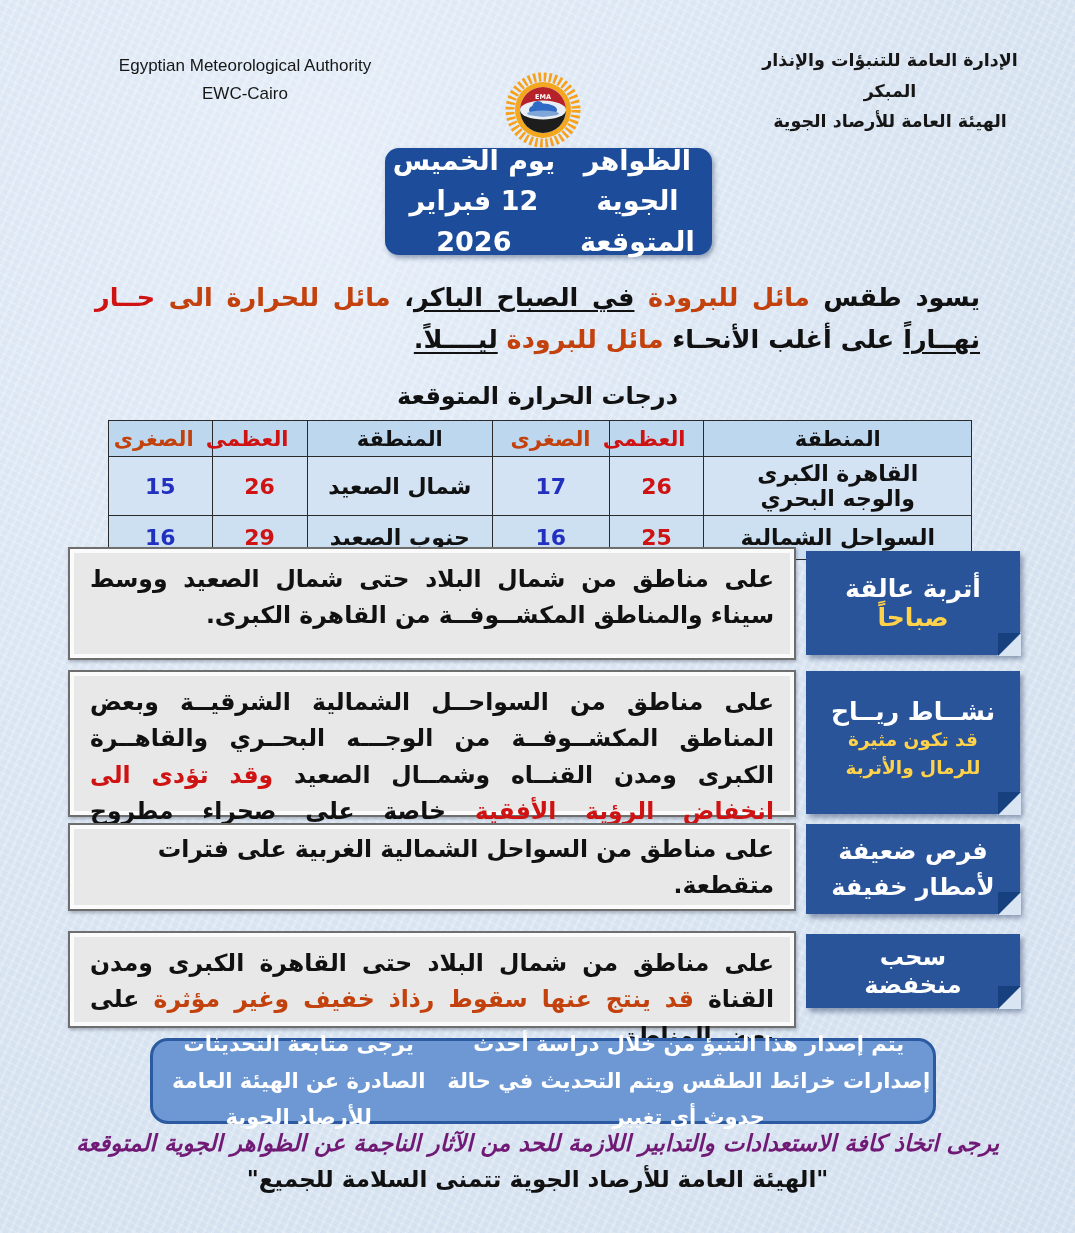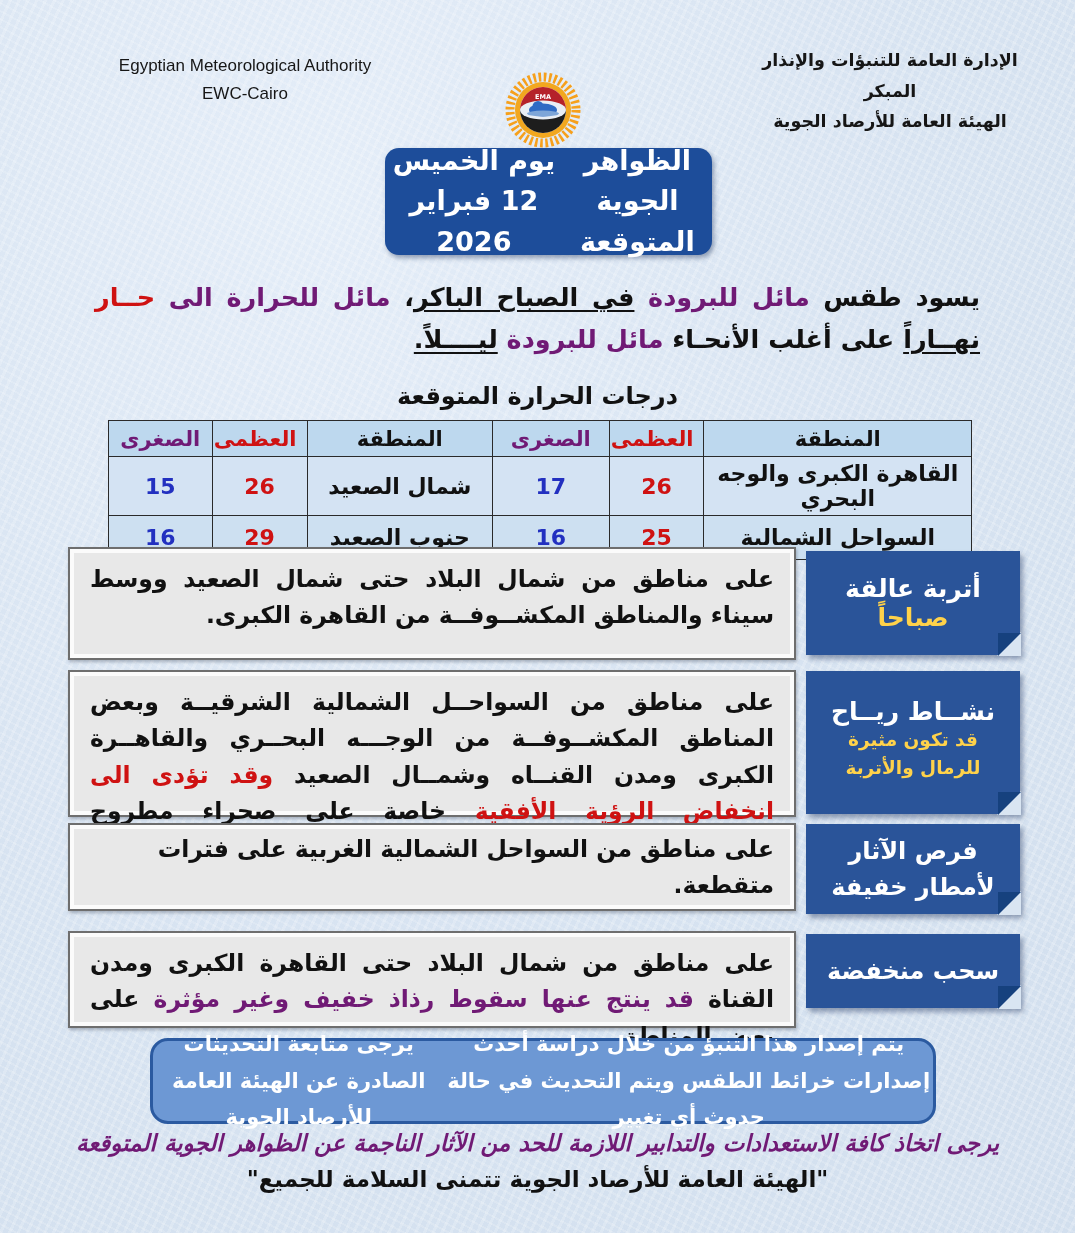--- a/index.html
+++ b/index.html
@@ -38,36 +38,36 @@
     color:#fff; font-weight:700; font-size:27px; line-height:1.5; direction:rtl;
     text-align:center;
   }
 
   
   .summary {
     left:95px; top:276px; width:885px; direction:rtl;
     font-weight:700; font-size:25.5px; line-height:1.65;
     text-align:justify; text-align-last:right; color:#111;
   }
-  .t-blue { color:#701a75; }
+  .t-blue { color:#c2410c; }
   .t-red  { color:#cf1212; }
   .u { text-decoration:underline; text-underline-offset:4px; text-decoration-thickness:2px; }
 
   
   .table-title {
     left:0; top:382px; width:1075px; text-align:center;
     font-weight:700; font-size:24px; color:#111;
   }
   table.temps {
     position:absolute; left:108px; top:420px; width:864px;
     border-collapse:collapse; direction:rtl; table-layout:fixed;
   }
   table.temps th, table.temps td {
     border:1.5px solid #2a2a2a; text-align:center; vertical-align:middle;
-    font-weight:700; padding:4px 10px;
+    font-weight:700; padding:4px 18px;
   }
   table.temps th { background:#bdd8ee; height:36px; font-size:21px; }
   table.temps td { height:44px; font-size:22px; }
   tr.r1 td { background:#d4e3f3;margin-top:48px; }
   tr.r2 td { background:#cde0f1; }
   .num-max { color:#cf1212; font-size:24px; }
   .num-min { color:#2230c0; font-size:24px; }
   .col-region1 { width:31%; } .col-max1 { width:11%; } .col-min1 { width:13.5%; }
   .col-region2 { width:21.5%; } .col-max2 { width:11%; } .col-min2 { width:12%; }
 
@@ -80,21 +80,21 @@
     padding:12px 20px; direction:rtl;
     font-weight:700; font-size:23.5px; line-height:1.55; color:#111;
     text-align:justify;
   }
   .plabel {
     left:806px; width:214px;
     background:#2a5499;
     box-shadow:3px 4px 5px rgba(40,60,100,.45);
     display:flex; flex-direction:column; justify-content:center; align-items:center;
     direction:rtl; text-align:center; color:#fff; font-weight:700;
-    padding:6px 10px; position:absolute;
+    padding:6px 24px; position:absolute;
   }
   .plabel .cut {
     position:absolute; right:-1px; bottom:-1px; width:24px; height:24px;
     background:#d9e5f2; clip-path:polygon(0 100%, 100% 100%, 100% 0);
   }
   .plabel .flap {
     position:absolute; right:-1px; bottom:-1px; width:23px; height:23px;
     background:#16417e; clip-path:polygon(0 0, 100% 0, 0 100%);
   }
   .t-yellow { color:#ffd24a; }
@@ -211,21 +211,21 @@
   <div class="t-yellow" style="font-size:18.5px; line-height:1.5;">قد تكون مثيرة للرمال والأتربة</div>
   <span class="cut"></span>
   <span class="flap"></span>
 </div>
 
 <div class="abs pbox" style="top:823px; height:88px; display:flex; align-items:center; text-align:right;">
   <span>على مناطق من السواحل الشمالية الغربية على فترات متقطعة.</span>
 </div>
 <div class="plabel" style="top:824px; height:90px;">
   <div style="font-size:24px; line-height:1.5;">
-    <div>فرص الآثار</div>
+    <div>فرص ضعيفة</div>
     <div>لأمطار خفيفة</div>
   </div>
   <span class="cut"></span>
   <span class="flap"></span>
 </div>
 
 <div class="abs pbox" style="top:931px; height:97px;">
   <span>على مناطق من شمال البلاد حتى القاهرة الكبرى ومدن القناة </span><span class="t-blue">قد ينتج عنها سقوط رذاذ خفيف وغير مؤثرة </span><span>على بعض المناطق.</span>
 </div>
 <div class="plabel" style="top:934px; height:74px;">

